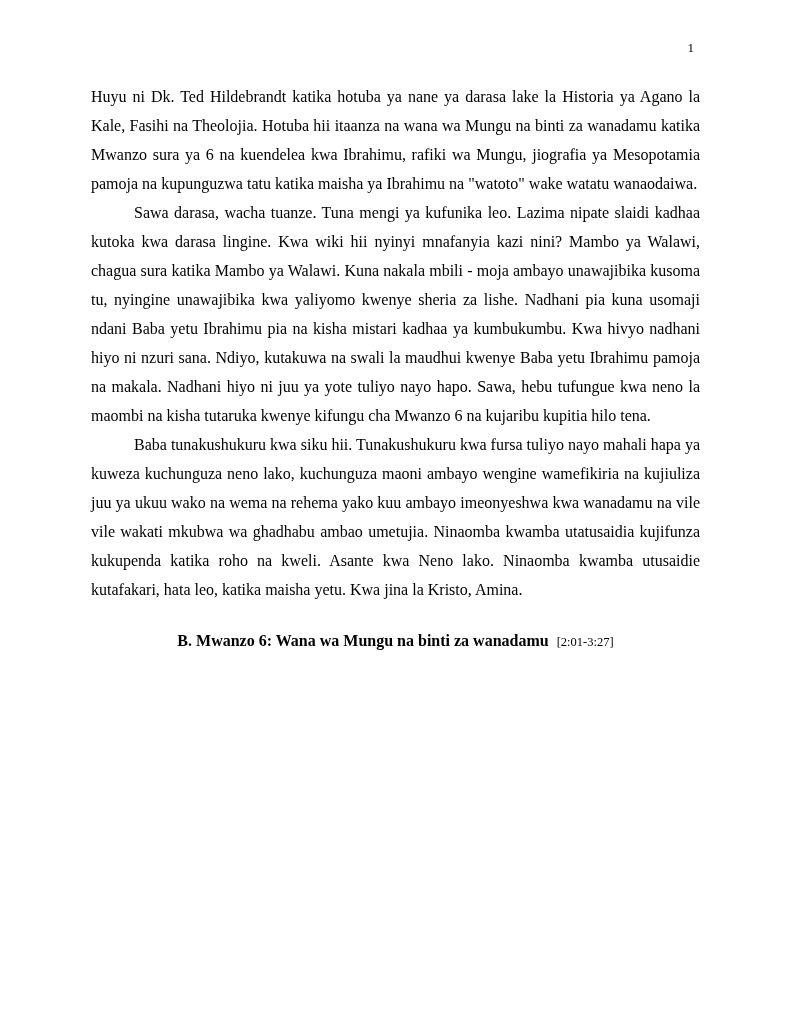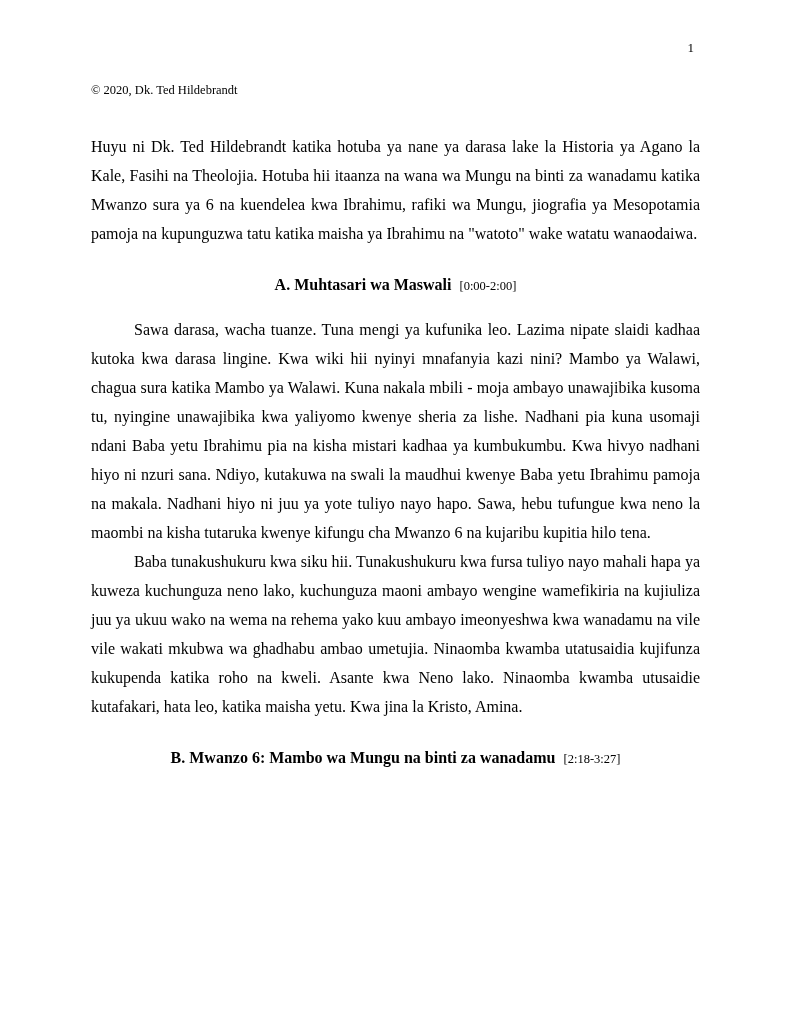--- a/index.html
+++ b/index.html
@@ -66,33 +66,28 @@
   }
 </style>
 </head>
 <body>
 
 <div class="page">
 
   <div class="page-number">1</div>
 
 
-  <div class="copyright">© 2020, Dk. Ted Hildebrandt</div>
 
   <p class="body-text">Huyu ni Dk. Ted Hildebrandt katika hotuba ya nane ya darasa lake la Historia ya Agano la Kale, Fasihi na Theolojia. Hotuba hii itaanza na wana wa Mungu na binti za wanadamu katika Mwanzo sura ya 6 na kuendelea kwa Ibrahimu, rafiki wa Mungu, jiografia ya Mesopotamia pamoja na kupunguzwa tatu katika maisha ya Ibrahimu na "watoto" wake watatu wanaodaiwa.</p>
 
-  <h2 class="section-heading">
-    <span>A. Muhtasari wa Maswali</span>
-    <span class="timestamp">[0:00-2:00]</span>
-  </h2>
 
   <p class="body-text indent">
     <span>Sawa darasa, wacha tuanze.  Tuna mengi ya kufunika leo. Lazima nipate slaidi kadhaa kutoka kwa darasa lingine. Kwa wiki hii nyinyi mnafanyia kazi nini? Mambo ya Walawi, chagua sura katika Mambo ya Walawi.  Kuna nakala mbili - moja ambayo unawajibika kusoma tu, nyingine unawajibika kwa yaliyomo kwenye sheria za lishe. Nadhani pia kuna usomaji ndani </span><span class="inline-italic">Baba yetu Ibrahimu</span><span> pia na kisha mistari kadhaa ya kumbukumbu. Kwa hivyo nadhani hiyo ni nzuri sana.  Ndiyo, kutakuwa na swali la maudhui kwenye </span><span class="inline-italic">Baba yetu Ibrahimu</span><span> pamoja na makala.  Nadhani hiyo ni juu ya yote tuliyo nayo hapo.     Sawa, hebu tufungue kwa neno la maombi na kisha tutaruka kwenye kifungu cha Mwanzo 6 na kujaribu kupitia hilo tena.</span>
   </p>
 
   <p class="body-text indent italic-paragraph">Baba tunakushukuru kwa siku hii. Tunakushukuru kwa fursa tuliyo nayo mahali hapa ya kuweza kuchunguza neno lako, kuchunguza maoni ambayo wengine wamefikiria na kujiuliza juu ya ukuu wako na wema na rehema yako kuu ambayo imeonyeshwa kwa wanadamu na vile vile wakati mkubwa wa ghadhabu ambao umetujia. Ninaomba kwamba utatusaidia kujifunza kukupenda katika roho na kweli. Asante kwa Neno lako. Ninaomba kwamba utusaidie kutafakari, hata leo, katika maisha yetu. Kwa jina la Kristo, Amina.</p>
 
   <h2 class="section-heading">
-    <span>B. Mwanzo 6: Mambo wa Mungu na binti za wanadamu</span>
-    <span class="timestamp">[2:18-3:27]</span>
+    <span>B. Mwanzo 6: Wana wa Mungu na binti za wanadamu</span>
+    <span class="timestamp">[2:01-3:27]</span>
   </h2>
 
 </div>
 
 </body></html>

